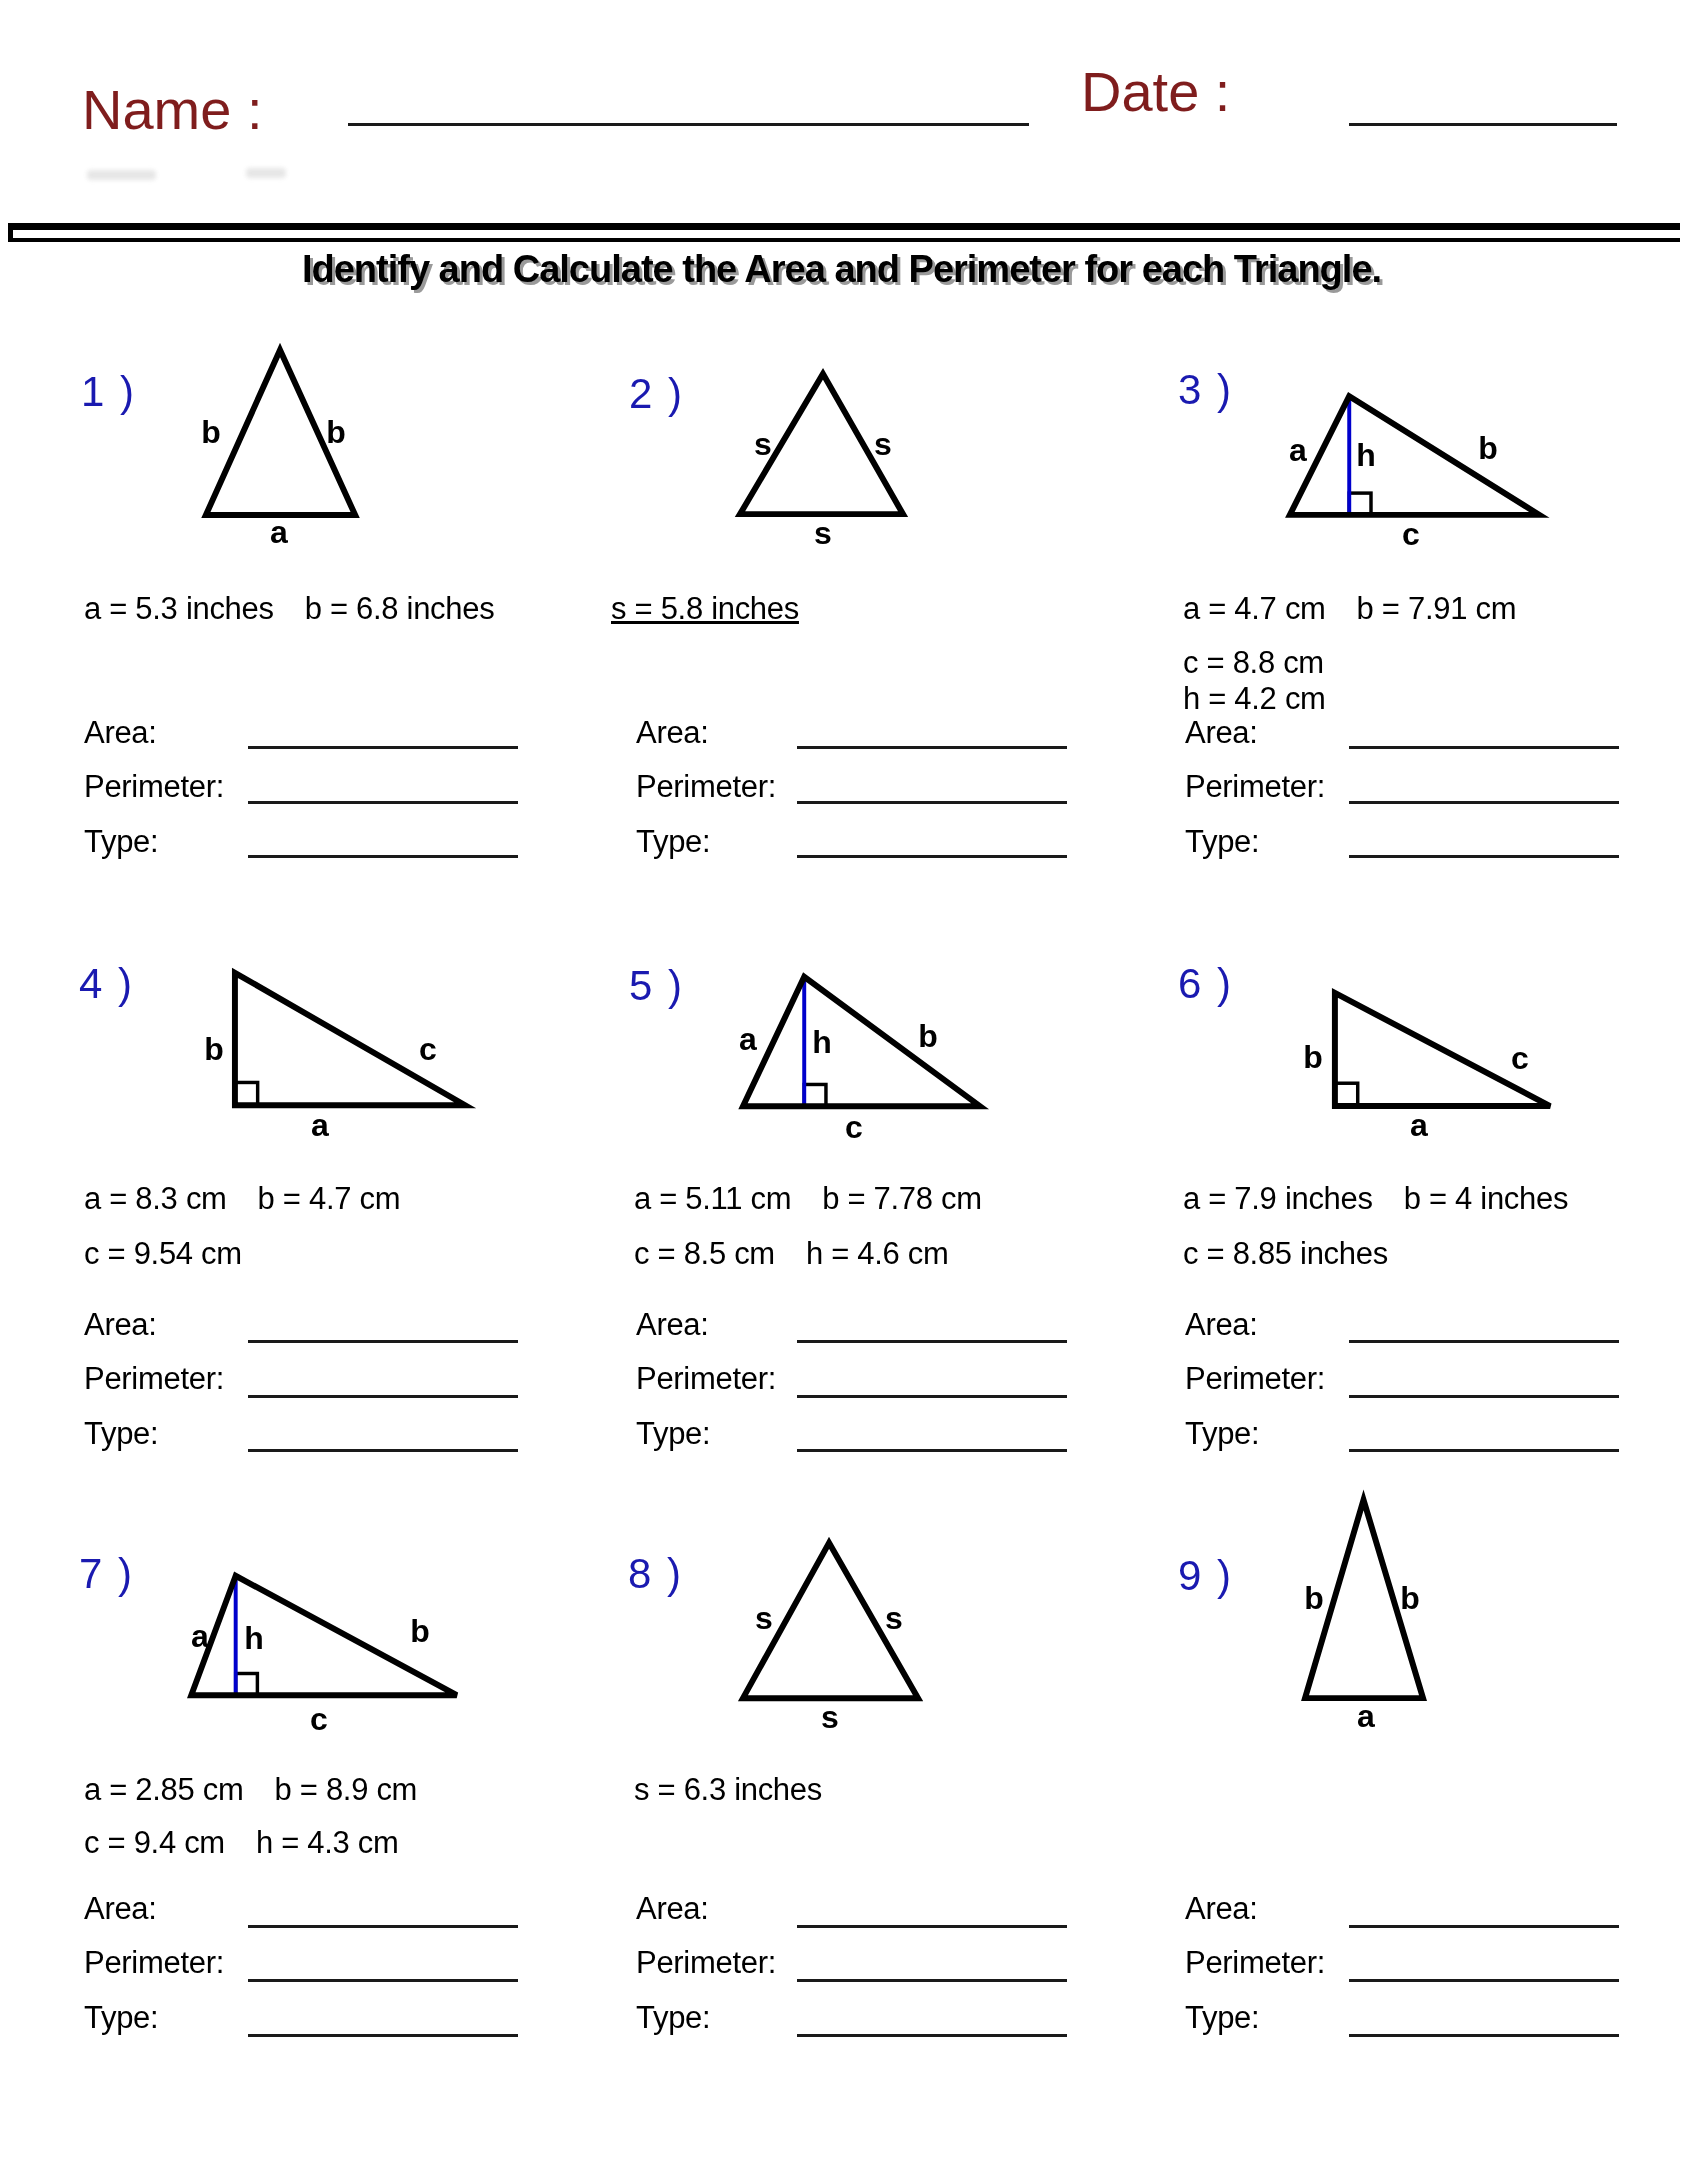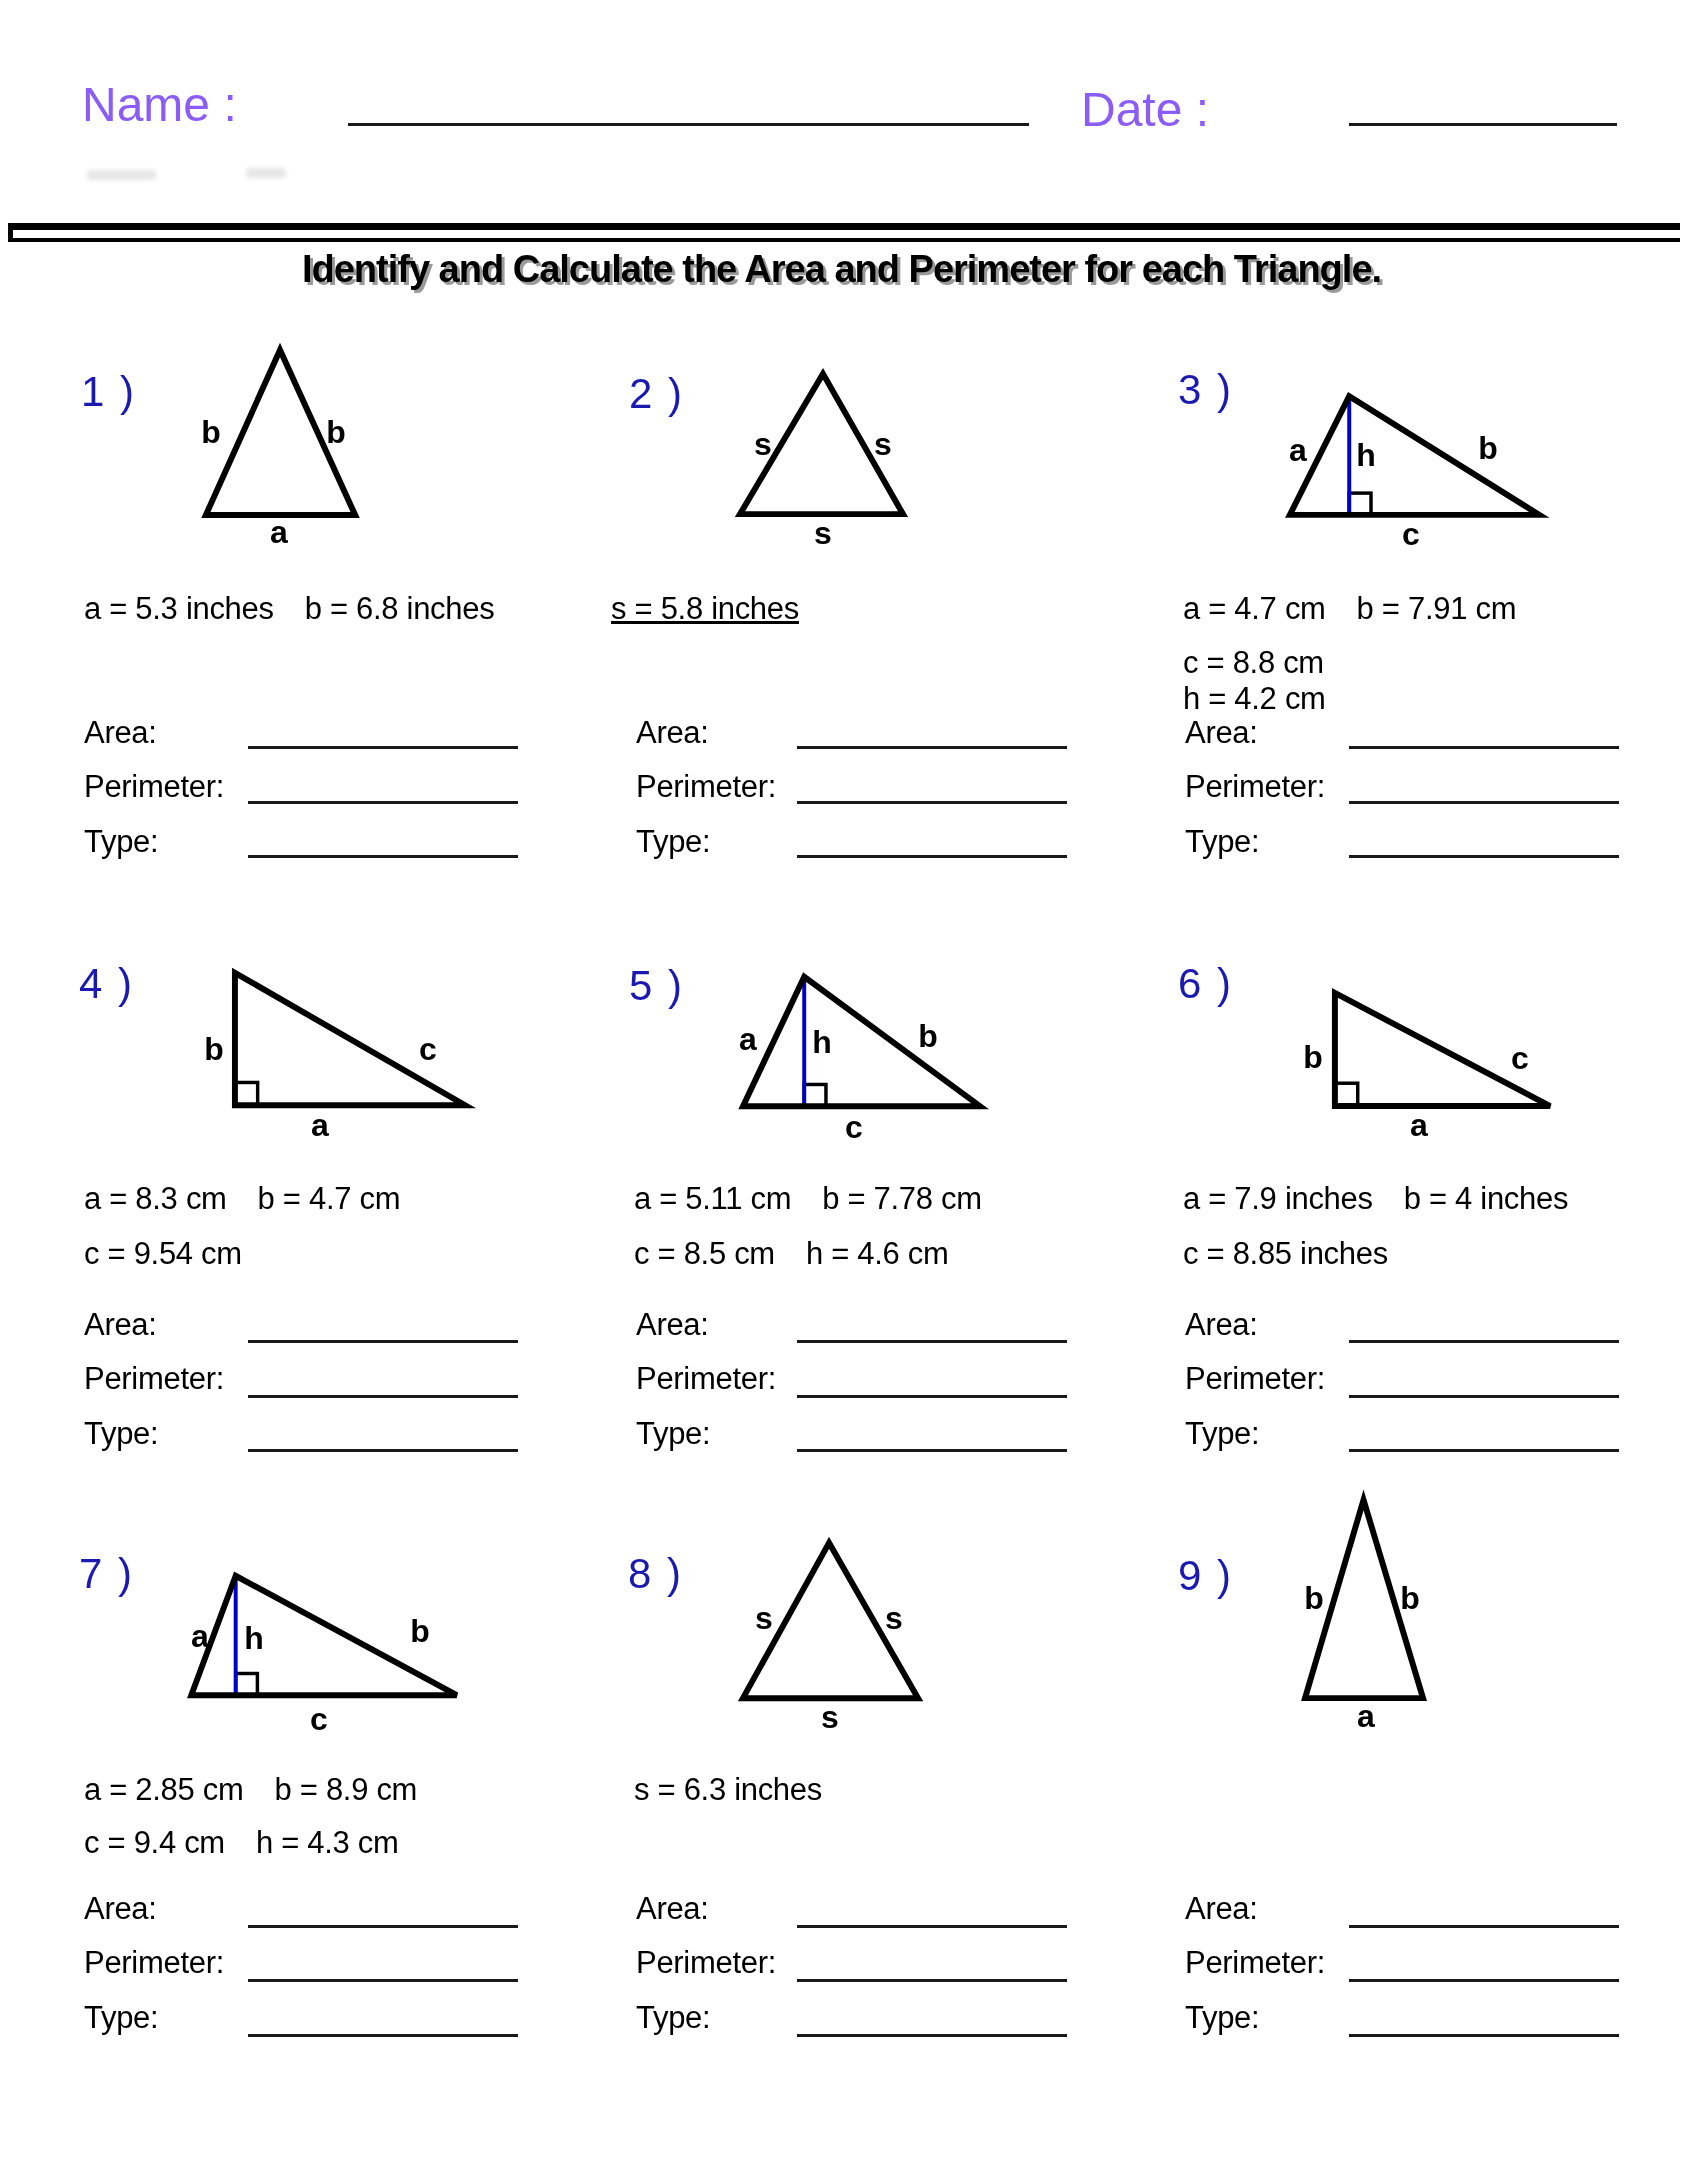--- a/index.html
+++ b/index.html
@@ -1,40 +1,40 @@
 <!DOCTYPE html>
 <html><head>
 <meta charset="utf-8">
 <style>
   html,body{margin:0;padding:0;background:#fff;}
   #page{position:relative;width:1683px;height:2178px;background:#ffffff;
         font-family:"Liberation Sans", sans-serif;color:#000;overflow:hidden;}
   .abs{position:absolute;}
-  .hdr{font-size:48px;color:#8b5cf6;}
+  .hdr{font-size:56px;color:#7f1d1d;}
   .blank{border-bottom:3px solid #1a1a1a;height:0;}
   .dblrule{left:8px;top:223px;width:1667px;height:8px;
            border-top:7px solid #000;border-bottom:4px solid #000;border-left:5px solid #000;}
   .title{left:0;top:248px;width:1683px;text-align:center;font-weight:bold;
          font-size:38px;letter-spacing:-1px;text-shadow:3px 3px 0 #9a9a9a;}
   .num{font-size:42px;color:#1a1ab0;letter-spacing:2px;}
   .tl{font-weight:bold;font-size:32px;transform:translate(-50%,-50%);white-space:nowrap;}
   .mrow{display:flex;column-gap:31px;font-size:31px;letter-spacing:-0.3px;white-space:nowrap;}
   .alabel{font-size:31px;letter-spacing:-0.3px;}
   .aline{width:270px;}
   svg{position:absolute;overflow:visible;}
   .wm{position:absolute;background:#c9c9c9;opacity:.45;filter:blur(2px);height:10px;border-radius:4px;}
 </style>
 </head>
 <body>
 
 <div id="page">
 
   <span class="abs hdr" style="left:82px;top:77px;">Name :</span>
   <div class="abs blank" style="left:348px;top:123px;width:681px;"></div>
-  <span class="abs hdr" style="left:1081px;top:82px;">Date :</span>
+  <span class="abs hdr" style="left:1081px;top:59px;">Date :</span>
   <div class="abs blank" style="left:1349px;top:123px;width:268px;"></div>
 
   <div class="wm" style="left:87px;top:170px;width:69px;"></div>
   <div class="wm" style="left:246px;top:168px;width:40px;"></div>
 
   <div class="abs dblrule"></div>
   <div class="abs title">Identify and Calculate the Area and Perimeter for each Triangle.</div>
 
   <span class="abs num" style="left:81px;top:368px;">1 )</span>
   <svg style="left:193px;top:335px;" width="178" height="193" viewBox="0 0 180 195">

